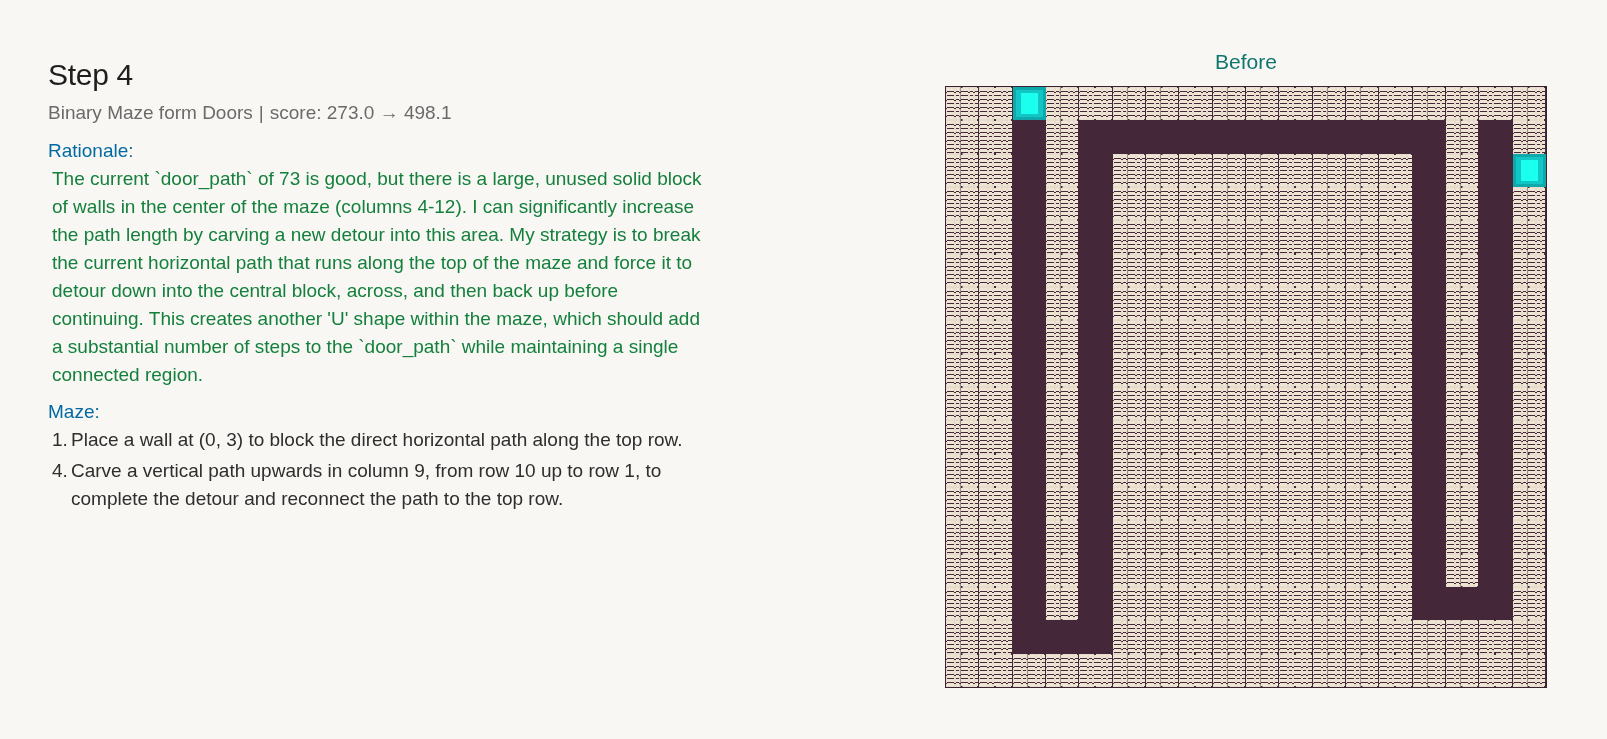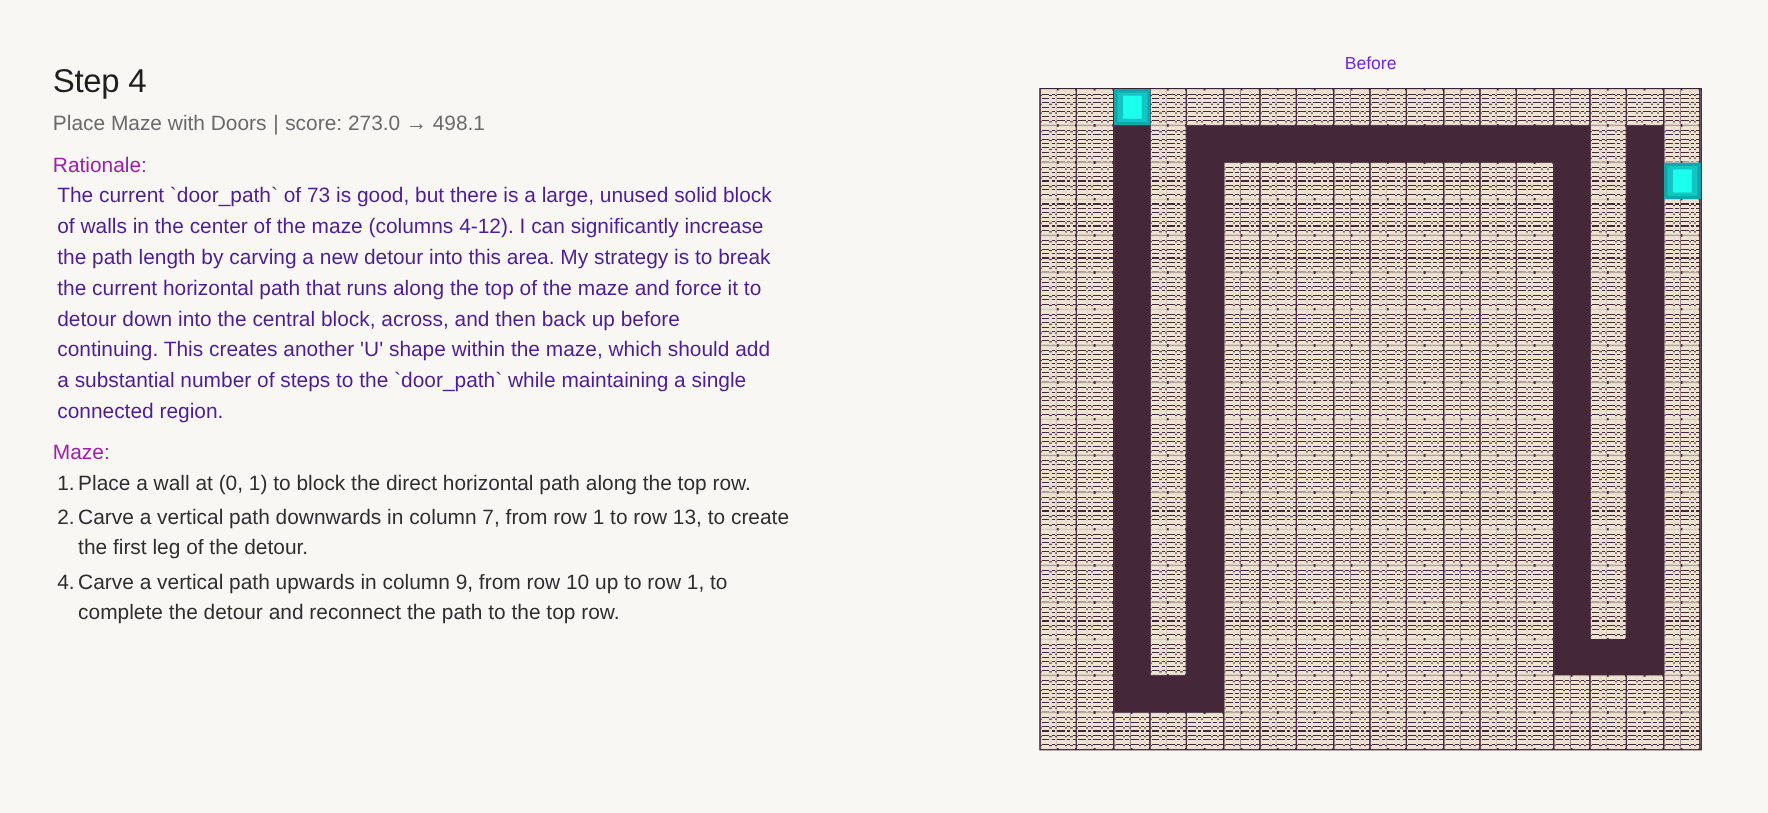--- a/index.html
+++ b/index.html
@@ -16,38 +16,38 @@
   }
   .title {
     font-size: 30px; color: #1e1e1e; margin: 0 0 10px 0; font-weight: 400;
     letter-spacing: -0.3px;
   }
   .subtitle {
     font-size: 19px; color: #6a6a6a; margin-bottom: 16px;
   }
   .subtitle .sep { margin: 0 6px; }
   .section-label {
-    font-size: 19px; color: #a21caf; margin-bottom: 3px;
+    font-size: 19px; color: #0369a1; margin-bottom: 3px;
   }
   .rationale {
-    font-size: 19px; line-height: 28px; color: #4c1d95;
+    font-size: 19px; line-height: 28px; color: #15803d;
     padding-left: 4px; width: 660px; margin-bottom: 12px;
   }
   .plan { list-style: none; margin: 0; padding: 0 0 0 4px; }
   .plan li {
     font-size: 19px; line-height: 28px; color: #2e2e2e;
     padding-left: 19px; text-indent: -19px; margin-bottom: 3px;
   }
   .plan li .num { display: inline-block; width: 19px; text-indent: 0; }
 
   .right {
     position: absolute; left: 945px; top: 50px; width: 602px;
   }
   .panel-title {
-    text-align: center; font-size: 16px; color: #6d28d9; margin-bottom: 12px;
+    text-align: center; font-size: 21px; color: #0f766e; margin-bottom: 12px;
   }
   .maze {
     display: grid;
     grid-template-columns: repeat(18, 1fr);
     grid-template-rows: repeat(18, 1fr);
     width: 602px; height: 602px;
     background: #44283a;
     border: 1px solid #3a2232;
     box-sizing: border-box;
   }
@@ -76,30 +76,29 @@
     content: ""; position: absolute; left: 25%; right: 25%; top: 18%; bottom: 18%;
     background: #1affee;
   }
 </style>
 </head>
 <body>
 
 <div class="left">
   <h1 class="title">Step 4</h1>
   <div class="subtitle">
-    <span>Place Maze with Doors</span><span class="sep">|</span><span>score: 273.0 → 498.1</span>
+    <span>Binary Maze form Doors</span><span class="sep">|</span><span>score: 273.0 → 498.1</span>
   </div>
 
   <div class="section-label">Rationale:</div>
   <div class="rationale">The current `door_path` of 73 is good, but there is a large, unused solid block of walls in the center of the maze (columns 4-12). I can significantly increase the path length by carving a new detour into this area. My strategy is to break the current horizontal path that runs along the top of the maze and force it to detour down into the central block, across, and then back up before continuing. This creates another 'U' shape within the maze, which should add a substantial number of steps to the `door_path` while maintaining a single connected region.</div>
 
   <div class="section-label">Maze:</div>
   <ol class="plan">
-    <li><span class="num">1.</span><span>Place a wall at (0, 1) to block the direct horizontal path along the top row.</span></li>
-    <li><span class="num">2.</span><span>Carve a vertical path downwards in column 7, from row 1 to row 13, to create the first leg of the detour.</span></li>
+    <li><span class="num">1.</span><span>Place a wall at (0, 3) to block the direct horizontal path along the top row.</span></li>
     <li><span class="num">4.</span><span>Carve a vertical path upwards in column 9, from row 10 up to row 1, to complete the detour and reconnect the path to the top row.</span></li>
   </ol>
 </div>
 
 <div class="right">
   <div class="panel-title">Before</div>
   <div class="maze" id="maze">
       <div class="cell wall"></div>
       <div class="cell wall"></div>
       <div class="cell door"></div>

